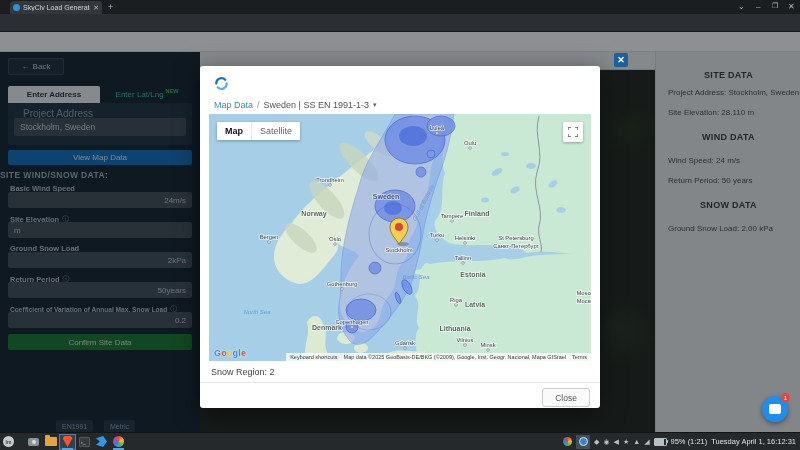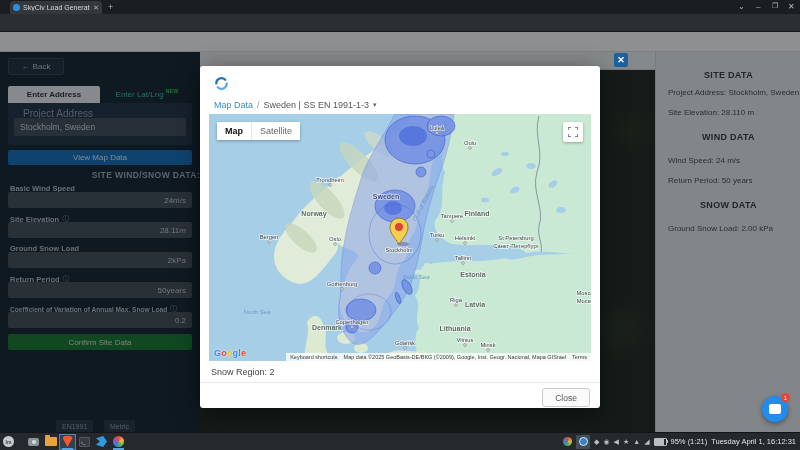--- a/index.html
+++ b/index.html
@@ -66,21 +66,21 @@
                font-size:8px;display:flex;align-items:center;justify-content:center;border-radius:2px 2px 0 0;}
   #tab-latlng{left:100px;top:34px;width:94px;height:17px;color:#45c0b2;font-size:8px;
               display:flex;align-items:center;justify-content:center;gap:2px;}
   #new-badge{color:#35c553;font-size:5.5px;font-weight:bold;position:relative;top:-4px;}
   #addr-panel{left:8px;top:51px;width:184px;height:42px;background:#26384a;border-radius:0 2px 2px 2px;}
   #addr-label{left:15px;top:56px;font-size:10px;color:#93a3b3;margin-left:8px;}
   #addr-input{left:14px;top:66px;width:172px;height:18px;background:#46525e;border-radius:2px;
               color:#d7dce1;font-size:8.5px;display:flex;align-items:center;padding-left:6px;box-sizing:border-box;}
   #viewmap-btn{left:8px;top:98px;width:184px;height:15px;background:#1a76c2;color:#dfeefb;font-size:8px;
                display:flex;align-items:center;justify-content:center;border-radius:2px;}
-  #sw-title{left:0;top:118px;width:200px;text-align:right;font-size:8.5px;font-weight:bold;color:#9fb2c4;letter-spacing:.4px;}
+  #sw-title{left:0;top:118px;width:200px;text-align:left;font-size:8.5px;font-weight:bold;color:#9fb2c4;letter-spacing:.4px;}
   .f-label{left:10px;font-size:7.5px;font-weight:bold;color:#b9c6d2;display:flex;gap:3px;align-items:center;white-space:nowrap;}
   .f-label .info{color:#8a98a6;font-size:7px;font-weight:normal;}
   .f-input{left:8px;width:184px;height:16px;background:#49545e;border-radius:2px;display:flex;align-items:center;
            padding:0 6px;box-sizing:border-box;}
   .f-val{font-size:8px;color:#ccd2d8;flex:1;text-align:right;}
   .f-unit{font-size:8px;color:#c4cad0;}
   #confirm-btn{left:8px;top:282px;width:184px;height:16px;background:#1e7e34;color:#cfe9d4;font-size:8px;
                display:flex;align-items:center;justify-content:center;border-radius:2px;}
   .foot-badge{top:368px;height:12px;background:#2a3b4c;border-radius:2px;color:#8fa3b5;font-size:7px;
               display:flex;align-items:center;justify-content:center;padding:0 6px;}
@@ -266,21 +266,20 @@
     </div>
     <div class="f-input abs" style="top:140px">
       <span class="f-val">24</span>
         <span class="f-unit">m/s</span>
     </div>
     <div class="f-label abs" style="top:162px">
       <span>Site Elevation</span>
         <span class="info">ⓘ</span>
     </div>
     <div class="f-input abs" style="top:170px">
-      <span class="f-val">28.11</span>
         <span class="f-unit">m</span>
     </div>
     <div class="f-label abs" style="top:192px">
       <span>Ground Snow Load</span>
         <span class="info"></span>
     </div>
     <div class="f-input abs" style="top:200px">
       <span class="f-val">2</span>
         <span class="f-unit">kPa</span>
     </div>

